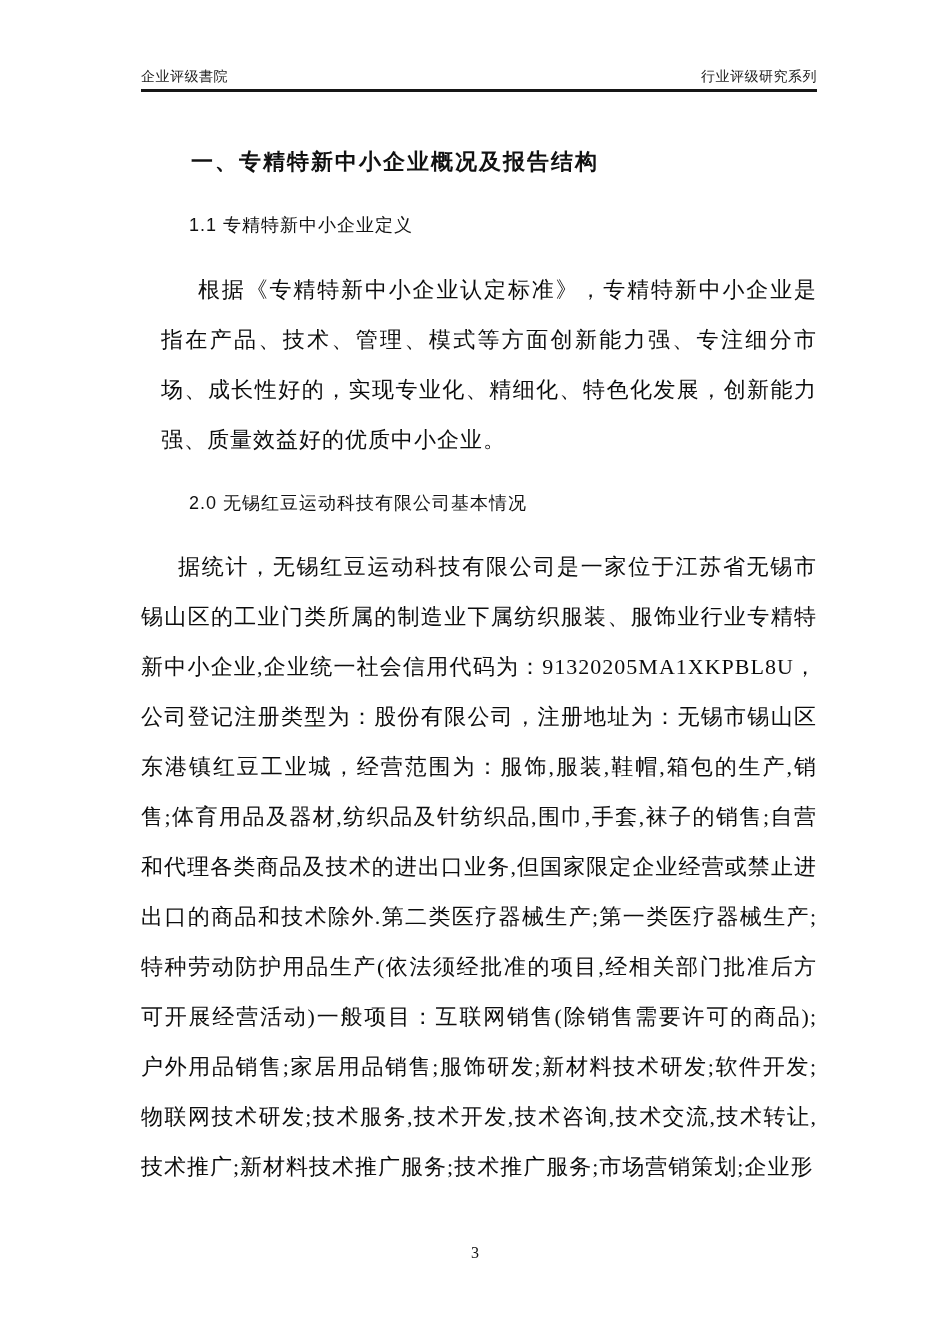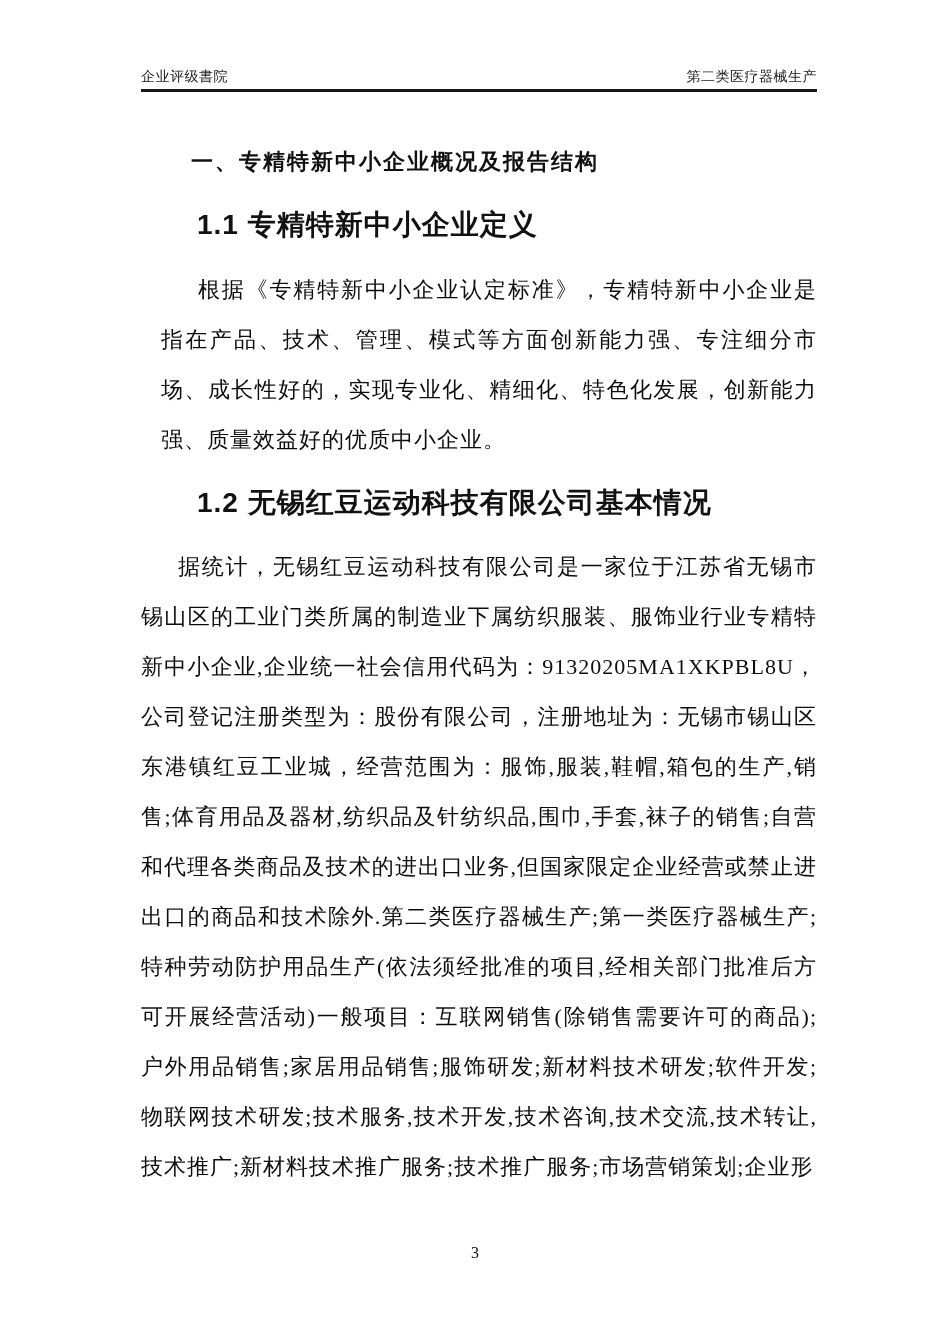--- a/index.html
+++ b/index.html
@@ -43,25 +43,25 @@
   .h1 {
     margin: 145px 0 0 0;
     padding-left: 50px;
     font-family: "Liberation Sans", "DejaVu Sans", sans-serif;
     font-weight: bold;
     font-size: 22px;
     line-height: 34px;
     letter-spacing: 2px;
   }
   .h2 {
-    margin: 8px;
+    margin: 0;
     padding-left: 48px;
     font-family: "Liberation Sans", "DejaVu Sans", sans-serif;
-    font-weight: bold;
-    font-size: 28px;
+    font-weight: normal;
+    font-size: 18px;
     line-height: 32px;
     letter-spacing: 1px;
   }
   .h2-first  { margin-top: 30px; }
   .h2-second { margin-top: 22px; }
   .para {
     margin: 0;
     font-size: 22px;
     line-height: 50px;
     letter-spacing: 1px;
@@ -84,32 +84,32 @@
     color: #111111;
   }
 </style>
 </head>
 <body>
 
 <div class="page">
 
   <div class="page-header">
     <span>企业评级書院</span>
-    <span>第二类医疗器械生产</span>
+    <span>行业评级研究系列</span>
   </div>
 
   <div class="content">
 
     <h1 class="h1">一、专精特新中小企业概况及报告结构</h1>
 
     <h2 class="h2 h2-first">1.1 专精特新中小企业定义</h2>
 
     <p class="para para-1">根据《专精特新中小企业认定标准》，专精特新中小企业是指在产品、技术、管理、模式等方面创新能力强、专注细分市场、成长性好的，实现专业化、精细化、特色化发展，创新能力强、质量效益好的优质中小企业。</p>
 
-    <h2 class="h2 h2-second">1.2 无锡红豆运动科技有限公司基本情况</h2>
+    <h2 class="h2 h2-second">2.0 无锡红豆运动科技有限公司基本情况</h2>
 
     <p class="para para-2">据统计，无锡红豆运动科技有限公司是一家位于江苏省无锡市锡山区的工业门类所属的制造业下属纺织服装、服饰业行业专精特新中小企业,企业统一社会信用代码为：91320205MA1XKPBL8U，公司登记注册类型为：股份有限公司，注册地址为：无锡市锡山区东港镇红豆工业城，经营范围为：服饰,服装,鞋帽,箱包的生产,销售;体育用品及器材,纺织品及针纺织品,围巾,手套,袜子的销售;自营和代理各类商品及技术的进出口业务,但国家限定企业经营或禁止进出口的商品和技术除外.第二类医疗器械生产;第一类医疗器械生产;特种劳动防护用品生产(依法须经批准的项目,经相关部门批准后方可开展经营活动)一般项目：互联网销售(除销售需要许可的商品);户外用品销售;家居用品销售;服饰研发;新材料技术研发;软件开发;物联网技术研发;技术服务,技术开发,技术咨询,技术交流,技术转让,技术推广;新材料技术推广服务;技术推广服务;市场营销策划;企业形</p>
 
   </div>
 
   <div class="page-footer">
     <span>3</span>
   </div>
 
 </div>

